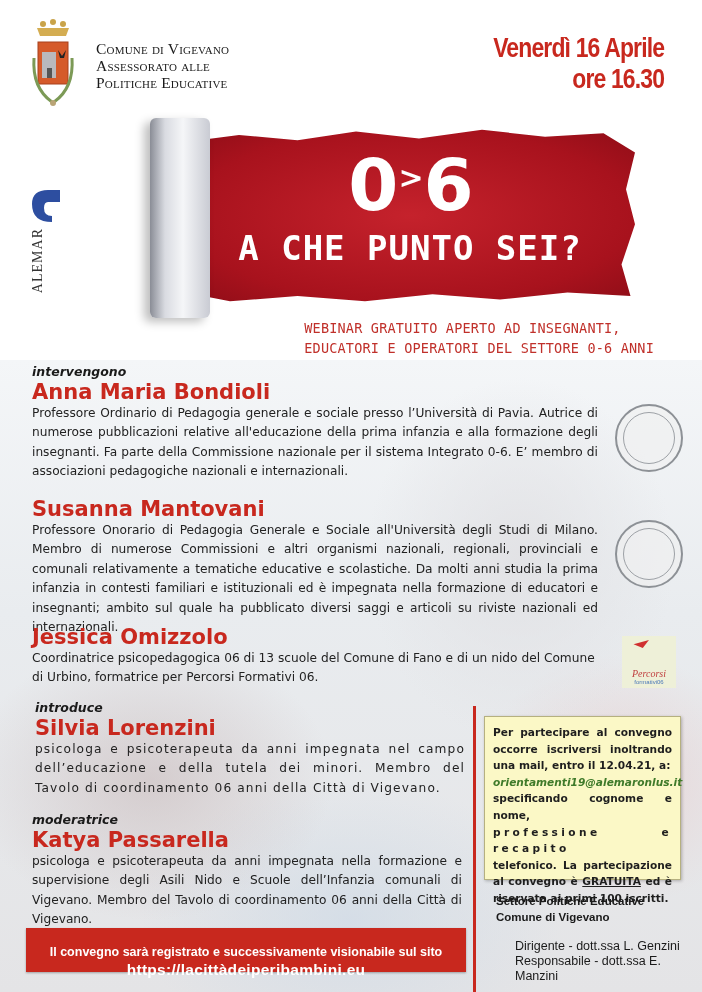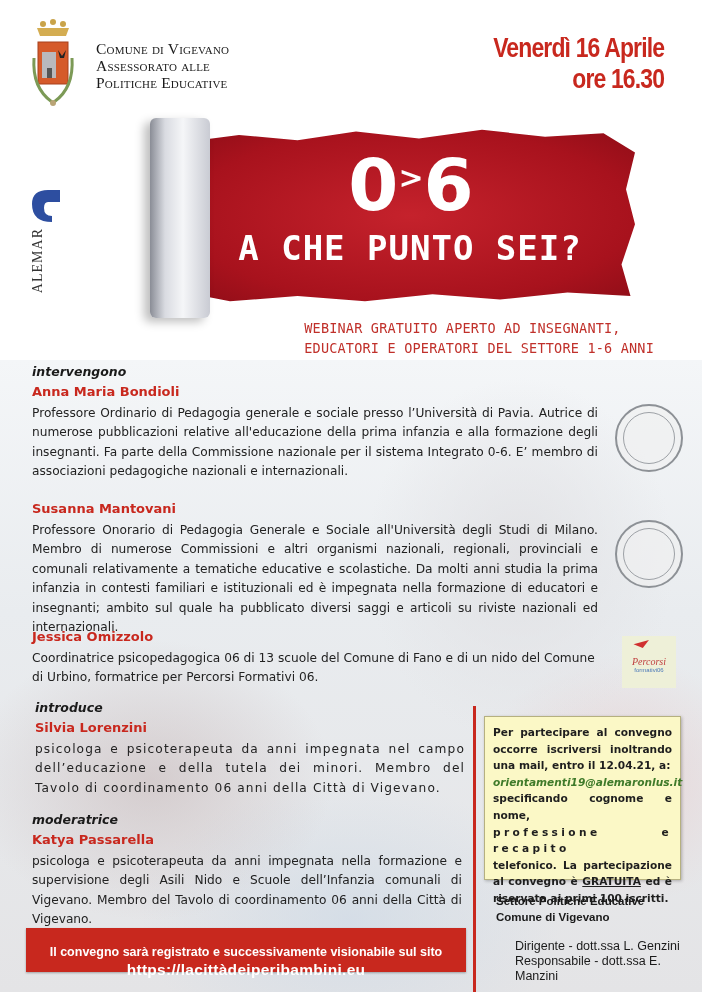--- a/index.html
+++ b/index.html
@@ -46,35 +46,35 @@
   .banner-title .gt { font-size: 30px; vertical-align: 22px; margin: 0 2px; }
   .banner-sub { position: absolute; left: 95px; top: 110px; width: 450px; text-align: center; color: #ffffff; font-family: "DejaVu Sans Mono", monospace; font-weight: bold; font-size: 34px; letter-spacing: 1px; line-height: 40px; }
 
   .alemar { left: 28px; top: 188px; width: 34px; height: 100px; }
   .alemar-text { position: absolute; left: 2px; top: 40px; writing-mode: vertical-rl; transform: rotate(180deg); font-family: "Liberation Serif", serif; font-size: 14px; color: #333; letter-spacing: 1px; }
 
   .webinar { right: 48px; top: 318px; text-align: left; color: #c0302a; font-family: "DejaVu Sans Mono", monospace; font-size: 13.5px; line-height: 20px; letter-spacing: 0.2px; }
 
   
   .role { font-family: "DejaVu Sans", sans-serif; font-weight: bold; font-style: italic; font-size: 12.5px; color: #1a1a1a; }
-  .name { font-family: "DejaVu Sans", sans-serif; font-weight: bold; color: #c8281e; font-size: 13px; line-height: 22px; margin-top: 2px; }
+  .name { font-family: "DejaVu Sans", sans-serif; font-weight: bold; color: #c8281e; font-size: 21px; line-height: 22px; margin-top: 2px; }
   .bio { font-family: "DejaVu Sans", sans-serif; font-size: 12.2px; line-height: 19.4px; color: #222; text-align: justify; margin-top: 1px; }
   .s1 { left: 32px; top: 364px; width: 566px; }
   .s2 { left: 32px; top: 496px; width: 566px; }
   .s3 { left: 32px; top: 624px; width: 566px; }
   .s4 { left: 35px; top: 700px; width: 430px; }
   .s5 { left: 32px; top: 812px; width: 430px; }
   .s4 .bio { letter-spacing: 1.1px; }
 
   
   .seal { border-radius: 50%; border: 2px solid #8d9196; background: rgba(240,240,240,0.6); }
   .seal1 { left: 615px; top: 404px; width: 68px; height: 68px; }
   .seal2 { left: 615px; top: 520px; width: 68px; height: 68px; }
   .seal-inner { position: absolute; inset: 6px; border-radius: 50%; border: 1px solid #9da1a6; }
-  .percorsi { left: 622px; top: 636px; width: 54px; height: 52px; background: #eef0d8; padding-top: 20px; text-align: center; }
+  .percorsi { left: 622px; top: 636px; width: 54px; height: 52px; background: #eef0d8; padding-top: 32px; text-align: center; }
   .percorsi .p1 { font-family: "Liberation Serif", serif; font-style: italic; color: #c04040; font-size: 10px; }
   .percorsi .p2 { font-family: "Liberation Sans", sans-serif; color: #4a78b8; font-size: 6px; }
   .plane { position: absolute; left: 12px; top: 6px; width: 0; height: 0; border-left: 8px solid transparent; border-right: 8px solid transparent; border-top: 6px solid #d03030; transform: rotate(-15deg); }
 
   
   .divider { left: 473px; top: 706px; width: 3px; height: 286px; background: #c8281e; }
 
   
   .infobox { left: 484px; top: 716px; width: 197px; height: 164px; background: #fbf8c6; border: 1.5px solid #b5b080; padding: 7px 8px; font-family: "DejaVu Sans", sans-serif; font-weight: bold; font-size: 10.6px; line-height: 16.6px; color: #1e1e1e; text-align: justify; box-shadow: 1px 1px 3px rgba(0,0,0,0.25); }
   .infobox .email { color: #3f7a2a; font-style: italic; }
@@ -130,21 +130,21 @@
   <div class="banner-red"></div>
   <div class="banner-curl"></div>
   <div class="banner-title">
     <span>0</span><span class="gt">&gt;</span><span>6</span>
   </div>
   <div class="banner-sub">A CHE PUNTO SEI?</div>
 </div>
 
 <div class="layer webinar">
   <div>WEBINAR GRATUITO APERTO AD INSEGNANTI,</div>
-  <div>EDUCATORI E OPERATORI DEL SETTORE 1-6 ANNI</div>
+  <div>EDUCATORI E OPERATORI DEL SETTORE 0-6 ANNI</div>
 </div>
 
 <div class="layer s1">
   <div class="role">intervengono</div>
   <div class="name">Anna Maria Bondioli</div>
   <div class="bio">Professore Ordinario di Pedagogia generale e sociale presso l’Università di Pavia. Autrice di numerose pubblicazioni relative all'educazione della prima infanzia e alla formazione degli insegnanti. Fa parte della Commissione nazionale per il sistema Integrato 0-6. E’ membro di associazioni pedagogiche nazionali e internazionali.</div>
 </div>
 <div class="layer s2">
   <div class="name">Susanna Mantovani</div>
   <div class="bio">Professore Onorario di Pedagogia Generale e Sociale all'Università degli Studi di Milano. Membro di numerose Commissioni e altri organismi nazionali, regionali, provinciali e comunali relativamente a tematiche educative e scolastiche. Da molti anni studia la prima infanzia in contesti familiari e istituzionali ed è impegnata nella formazione di educatori e insegnanti; ambito sul quale ha pubblicato diversi saggi e articoli su riviste nazionali ed internazionali.</div>

